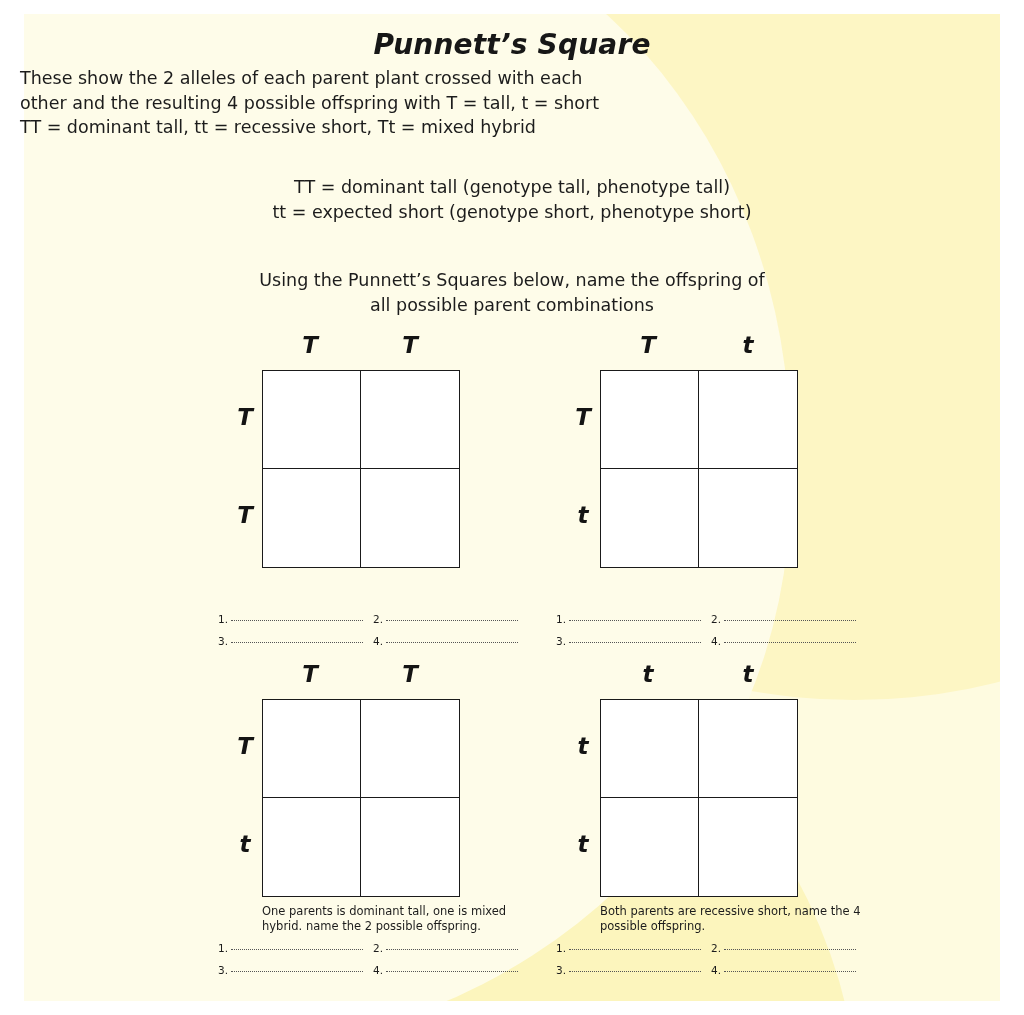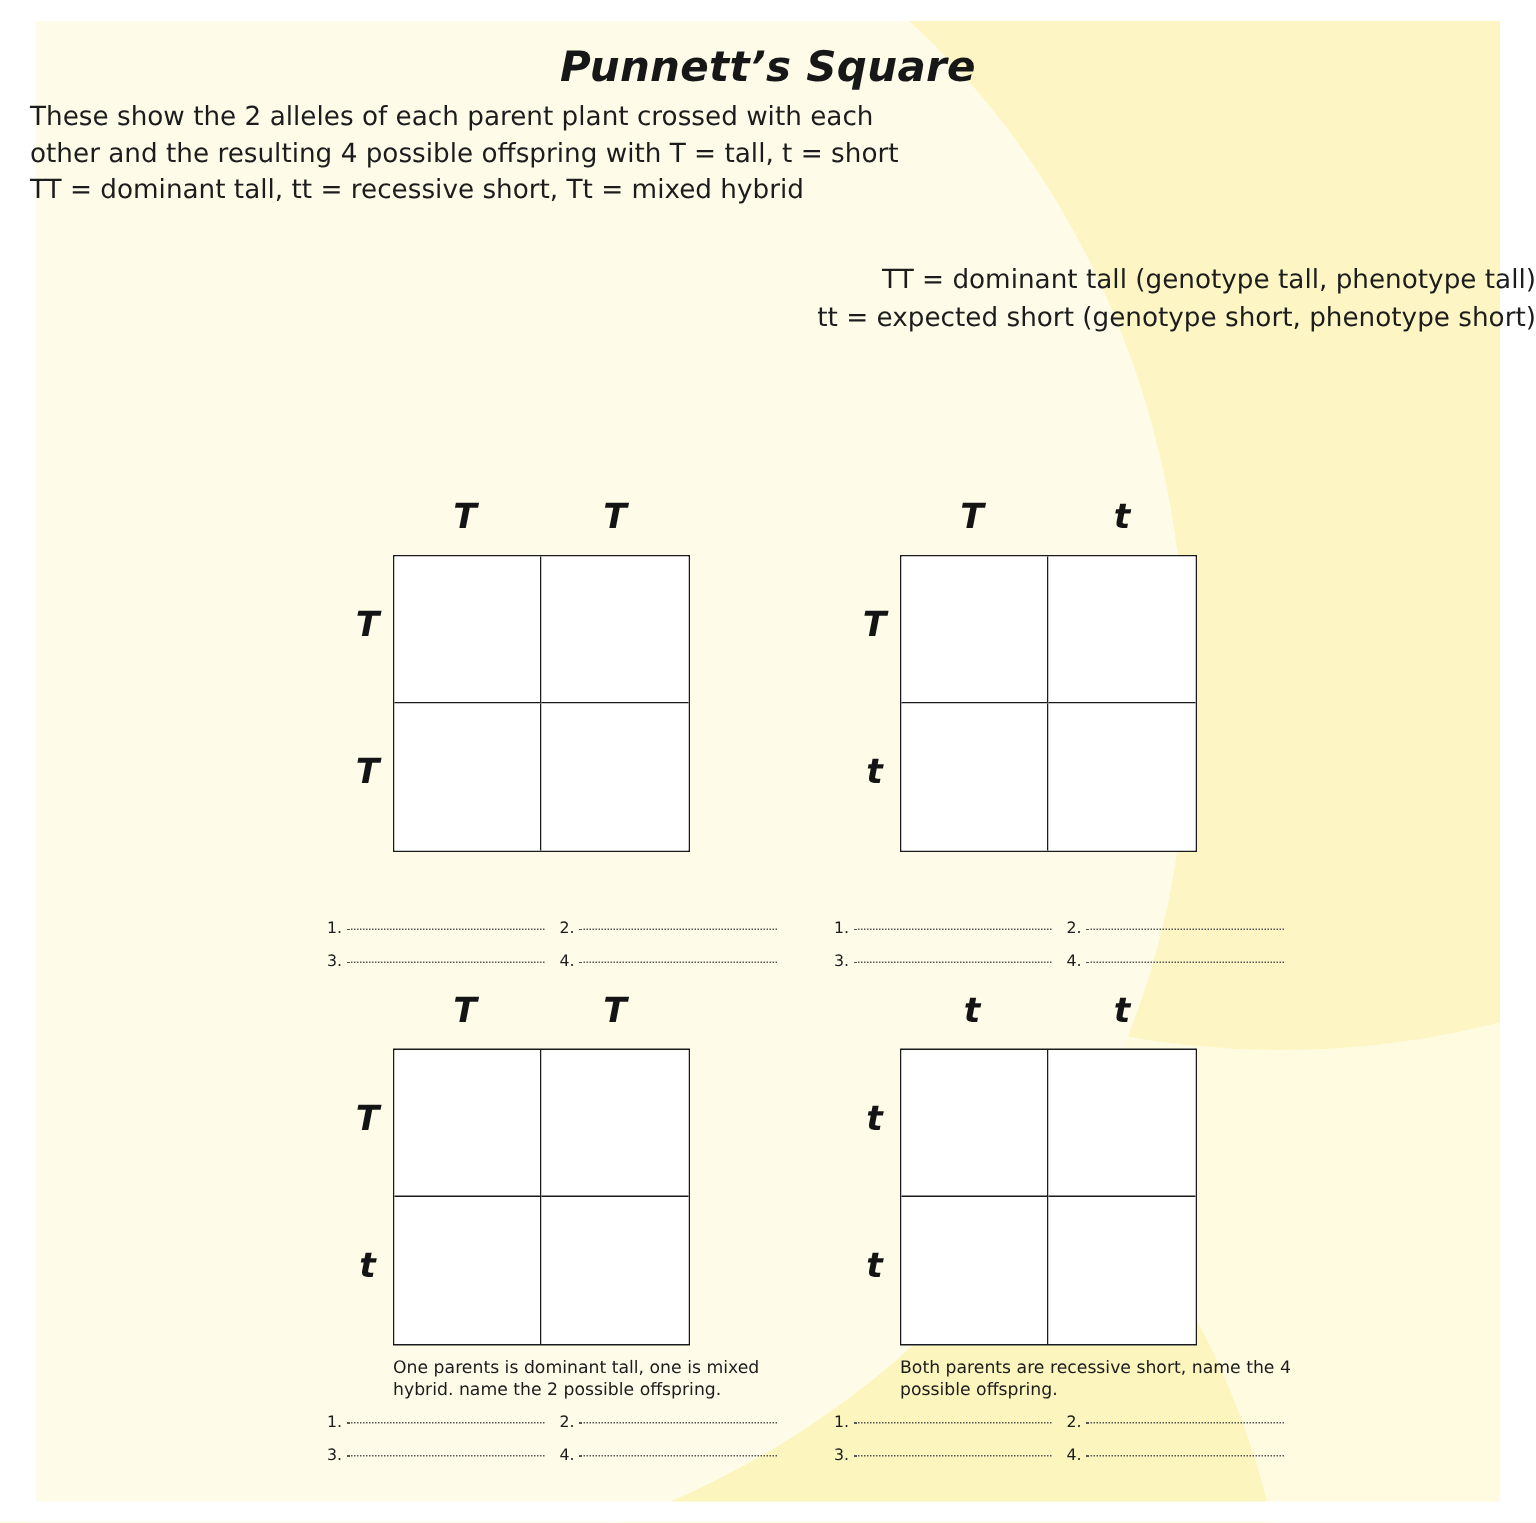--- a/index.html
+++ b/index.html
@@ -95,21 +95,21 @@
     line-height: 24.5px;
     color: #1c1c1c;
     padding-left: 20px;
   }
 
   .defs {
     position: absolute;
     top: 175px;
     left: 0;
     width: 1024px;
-    text-align: right;
+    text-align: center;
     font-size: 17.5px;
     line-height: 24.5px;
     color: #1c1c1c;
   }
 
   .instruct {
     position: absolute;
     top: 268px;
     left: 0;
     width: 1024px;
@@ -236,20 +236,24 @@
       <div>These show the 2 alleles of each parent plant crossed with each</div>
       <div>other and the resulting 4 possible offspring with T = tall, t = short</div>
       <div>TT = dominant tall, tt = recessive short, Tt = mixed hybrid</div>
     </div>
 
     <div class="defs">
       <div>TT = dominant tall (genotype tall, phenotype tall)</div>
       <div>tt = expected short (genotype short, phenotype short)</div>
     </div>
 
+    <div class="instruct">
+      <div>Using the Punnett’s Squares below, name the offspring of</div>
+      <div>all possible parent combinations</div>
+    </div>
 
     <div class="block b0">
       <div class="grid-area">
         <div class="col-label c0">T</div>
         <div class="col-label c1">T</div>
         <div class="row-label r0">T</div>
         <div class="row-label r1">T</div>
         <div class="square">
           <div class="cell"></div>
           <div class="cell"></div>

